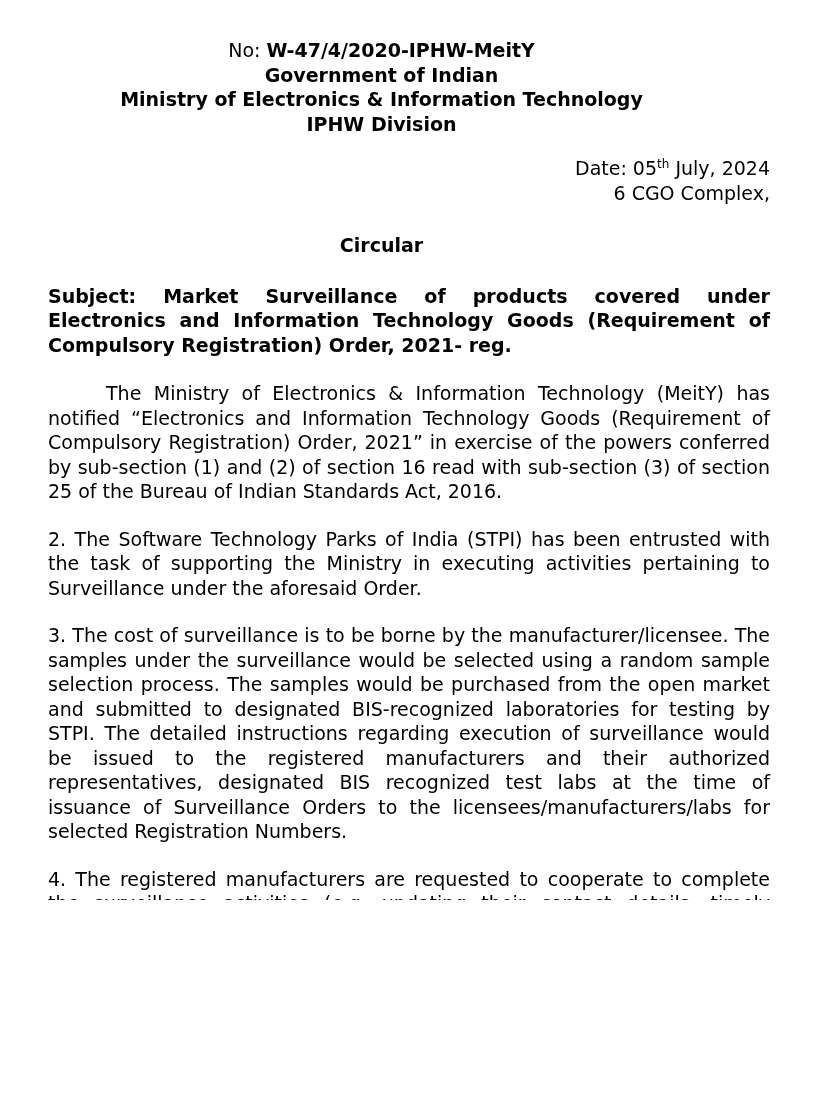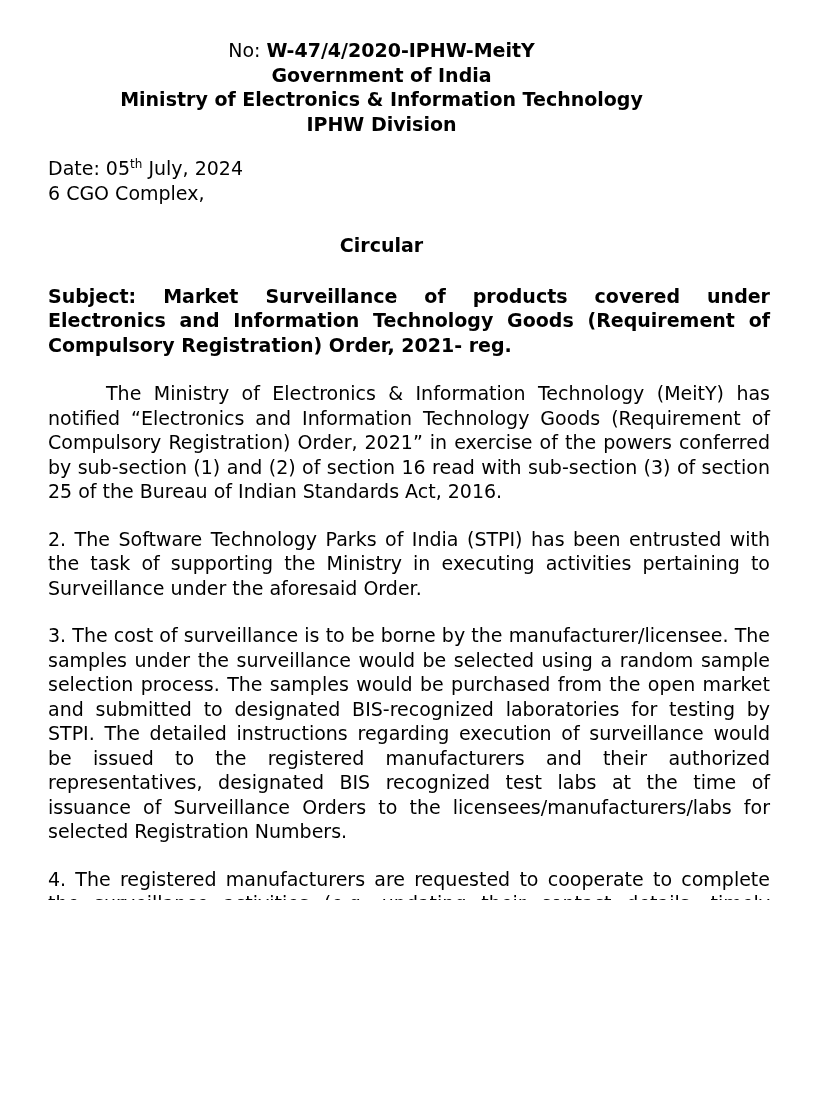--- a/index.html
+++ b/index.html
@@ -20,20 +20,21 @@
     padding: 38px 46px 0 48px;
     overflow: hidden;
   }
   .bold { font-weight: bold; }
   .center-block {
     text-align: center;
     margin-right: 55px; 
   }
   .header-block { margin-bottom: 20px; }
   .date-block {
+    text-align: right;
     margin-bottom: 28px;
   }
   sup.ordinal {
     font-size: 12px;
     line-height: 0;
     vertical-align: super;
   }
   .doc-title { margin-bottom: 26px; }
   .doc-title .title-text {
     font-weight: bold;
@@ -52,21 +53,21 @@
   .para.first-indent { text-indent: 58px; }
   .para.last { margin-bottom: 0; text-align: center; }
 </style>
 </head>
 <body>
 
 <div class="page">
 
   <div class="center-block header-block">
     <div><span>No: </span><span class="bold">W-47/4/2020-IPHW-MeitY</span></div>
-    <div class="bold">Government of India</div>
+    <div class="bold">Government of Indian</div>
     <div class="bold">Ministry of Electronics &amp; Information Technology</div>
     <div class="bold">IPHW Division</div>
   </div>
 
   <div class="date-block">
     <div><span>Date: 05</span><sup class="ordinal">th</sup><span> July, 2024</span></div>
     <div>6 CGO Complex,</div>
   </div>
 
   <div class="center-block doc-title">

